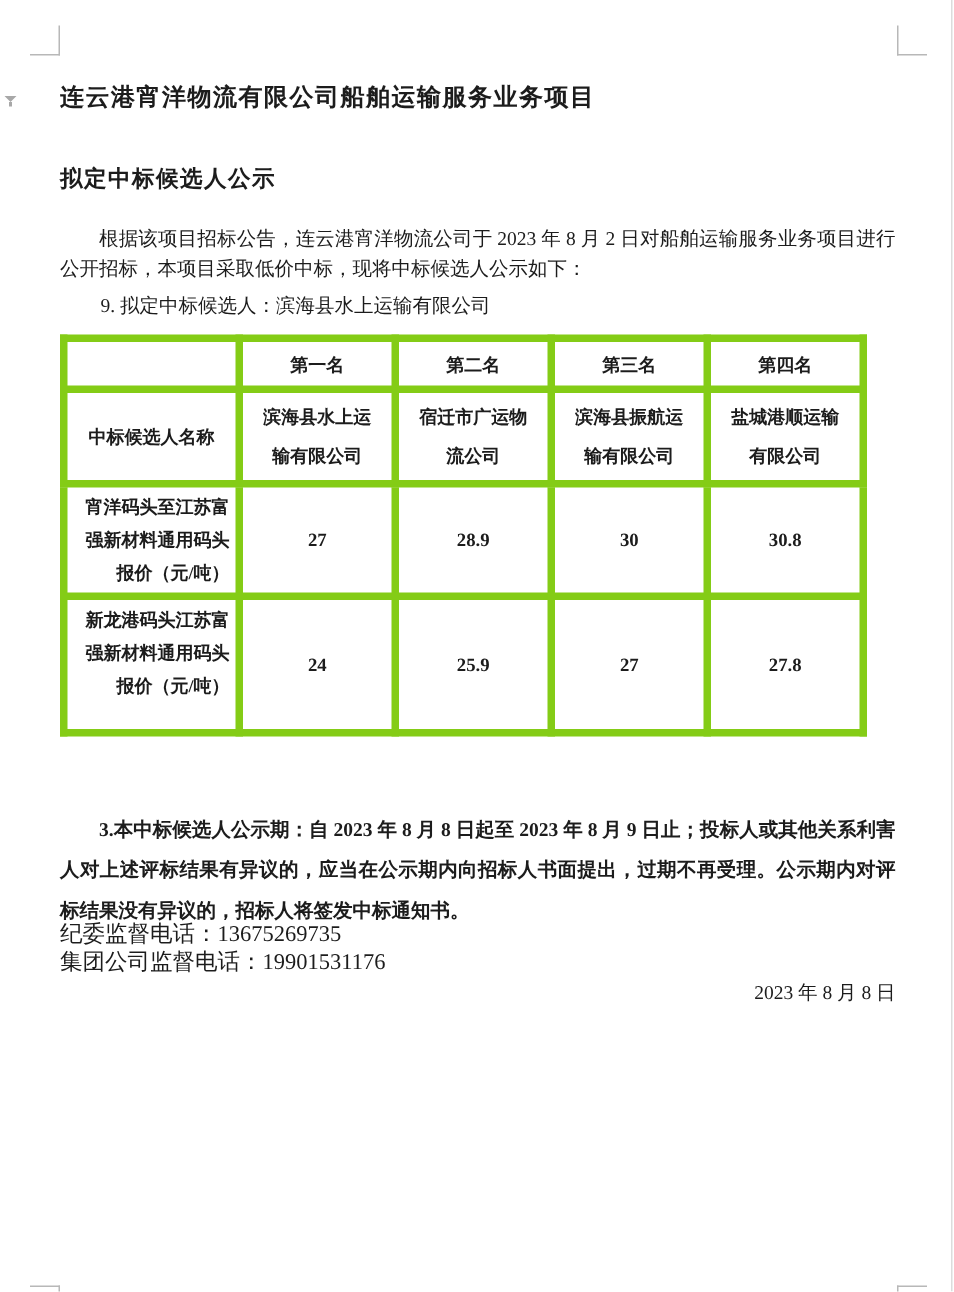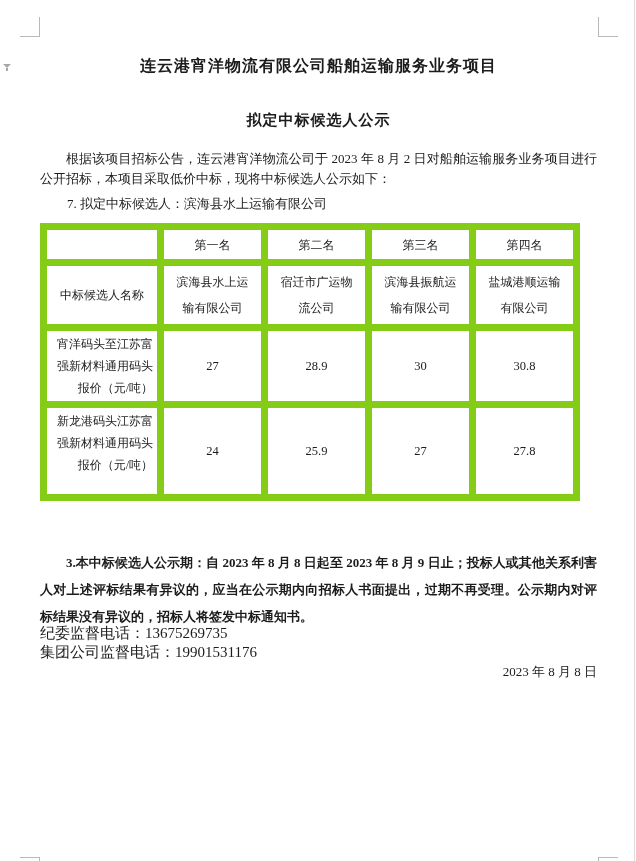--- a/index.html
+++ b/index.html
@@ -55,29 +55,27 @@
     position: absolute;
     left: 40px;
     right: 39px;
     top: 0;
   }
   .doc-title {
     margin: 55px 0 0 0;
     font-size: 16px;
     line-height: 22px;
     font-weight: bold;
-    text-align: center;
     letter-spacing: 1px;
   }
   .doc-subtitle {
     margin: 33px 0 0 0;
     font-size: 15px;
     line-height: 20px;
     font-weight: bold;
-    text-align: center;
     letter-spacing: 1px;
   }
   .intro {
     margin: 19px 0 0 0;
     font-size: 13px;
     line-height: 20px;
     text-indent: 26px;
     text-align: justify;
   }
   .list-item {
@@ -88,22 +86,22 @@
   }
   .list-item.second { margin-top: 4px; }
   
   table.bid-table {
     margin-top: 9px;
     border-collapse: collapse;
     table-layout: fixed;
     width: 533px;
   }
   .bid-table th, .bid-table td {
-    border: 7px solid #84cc16;
-    font-weight: normal;
+    border: 5px solid #84cc16;
+    font-weight: bold;
     font-size: 12px;
     padding: 2px 8px;
     text-align: center;
     vertical-align: middle;
     overflow: hidden;
   }
   .bid-table .rank-row th { height: 25px; line-height: 18px; }
   .bid-table .name-row td { height: 54px; line-height: 26px; }
   .bid-table .label-cell {
     text-align: right;
@@ -150,21 +148,21 @@
 
   <div class="content">
 
     <h1 class="doc-title">连云港宵洋物流有限公司船舶运输服务业务项目</h1>
 
     <h2 class="doc-subtitle">拟定中标候选人公示</h2>
 
     <p class="intro">根据该项目招标公告，连云港宵洋物流公司于 2023 年 8 月 2 日对船舶运输服务业务项目进行公开招标，本项目采取低价中标，现将中标候选人公示如下：</p>
 
 
-    <p class="list-item second">7. 拟定中标候选人：滨海县水上运输有限公司</p>
+    <p class="list-item second">9. 拟定中标候选人：滨海县水上运输有限公司</p>
 
     <table class="bid-table">
       <colgroup>
         <col style="width:117px">
         <col style="width:104px">
         <col style="width:104px">
         <col style="width:104px">
         <col style="width:104px">
       </colgroup>
       <tbody>

